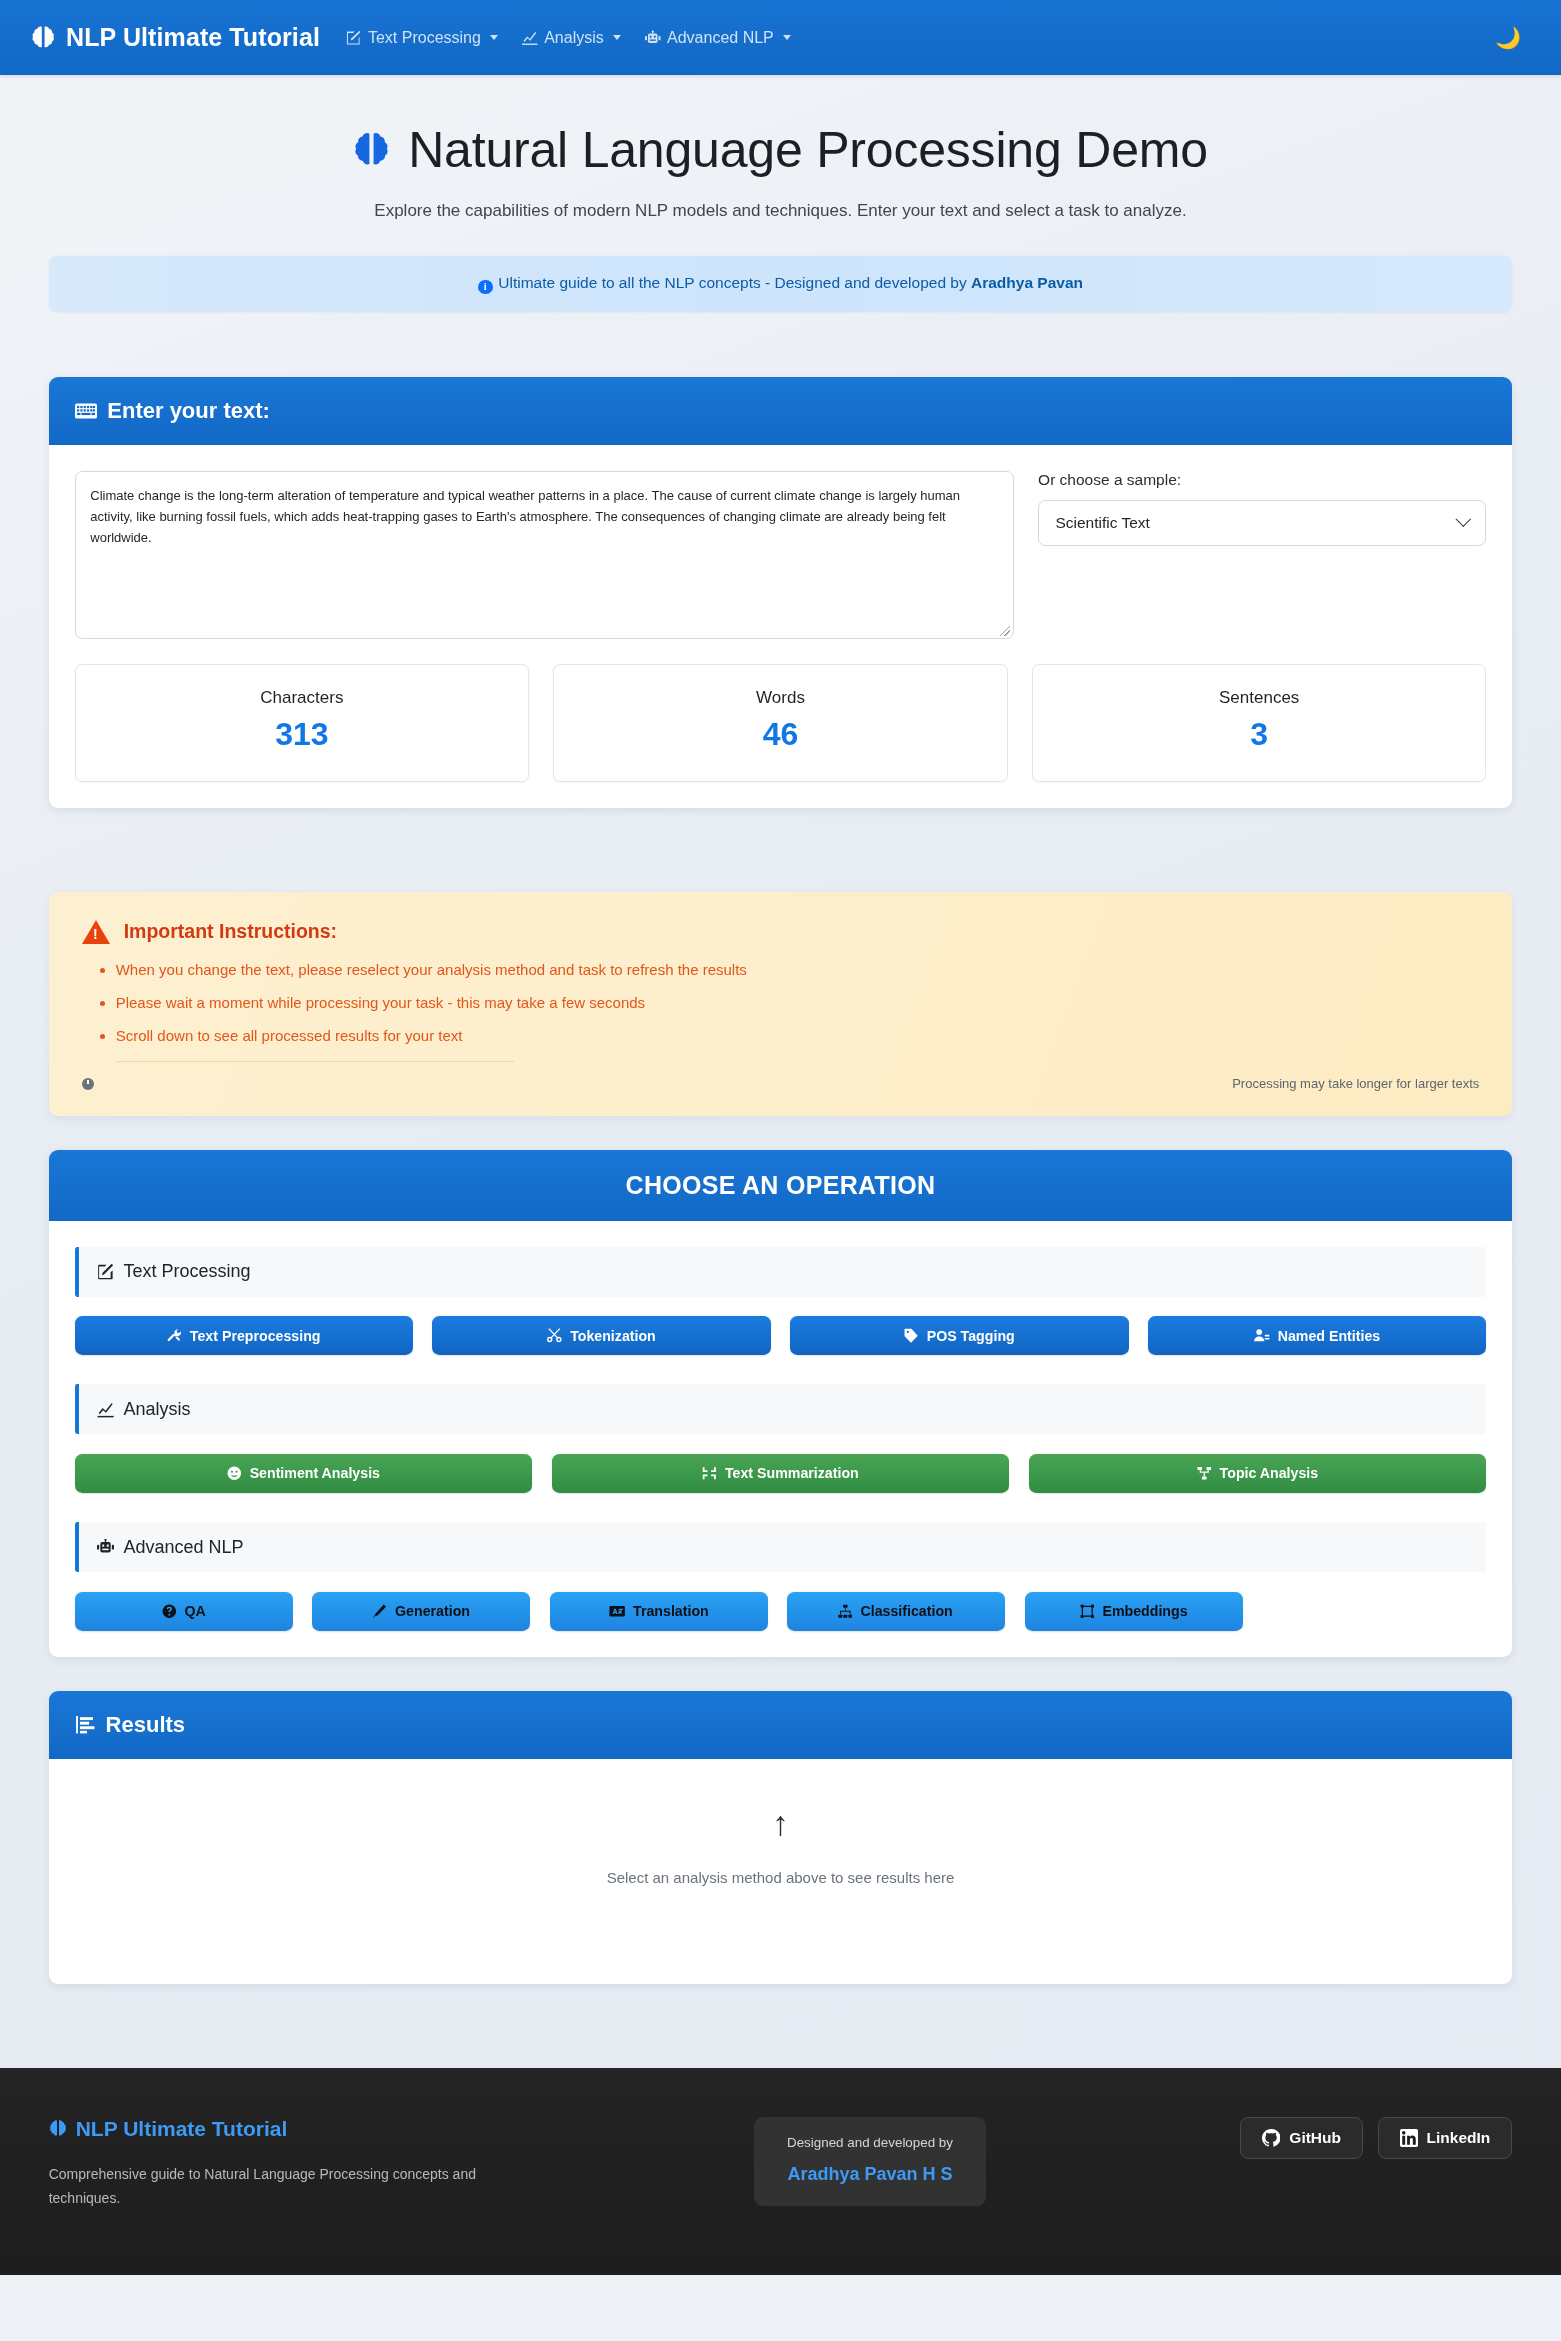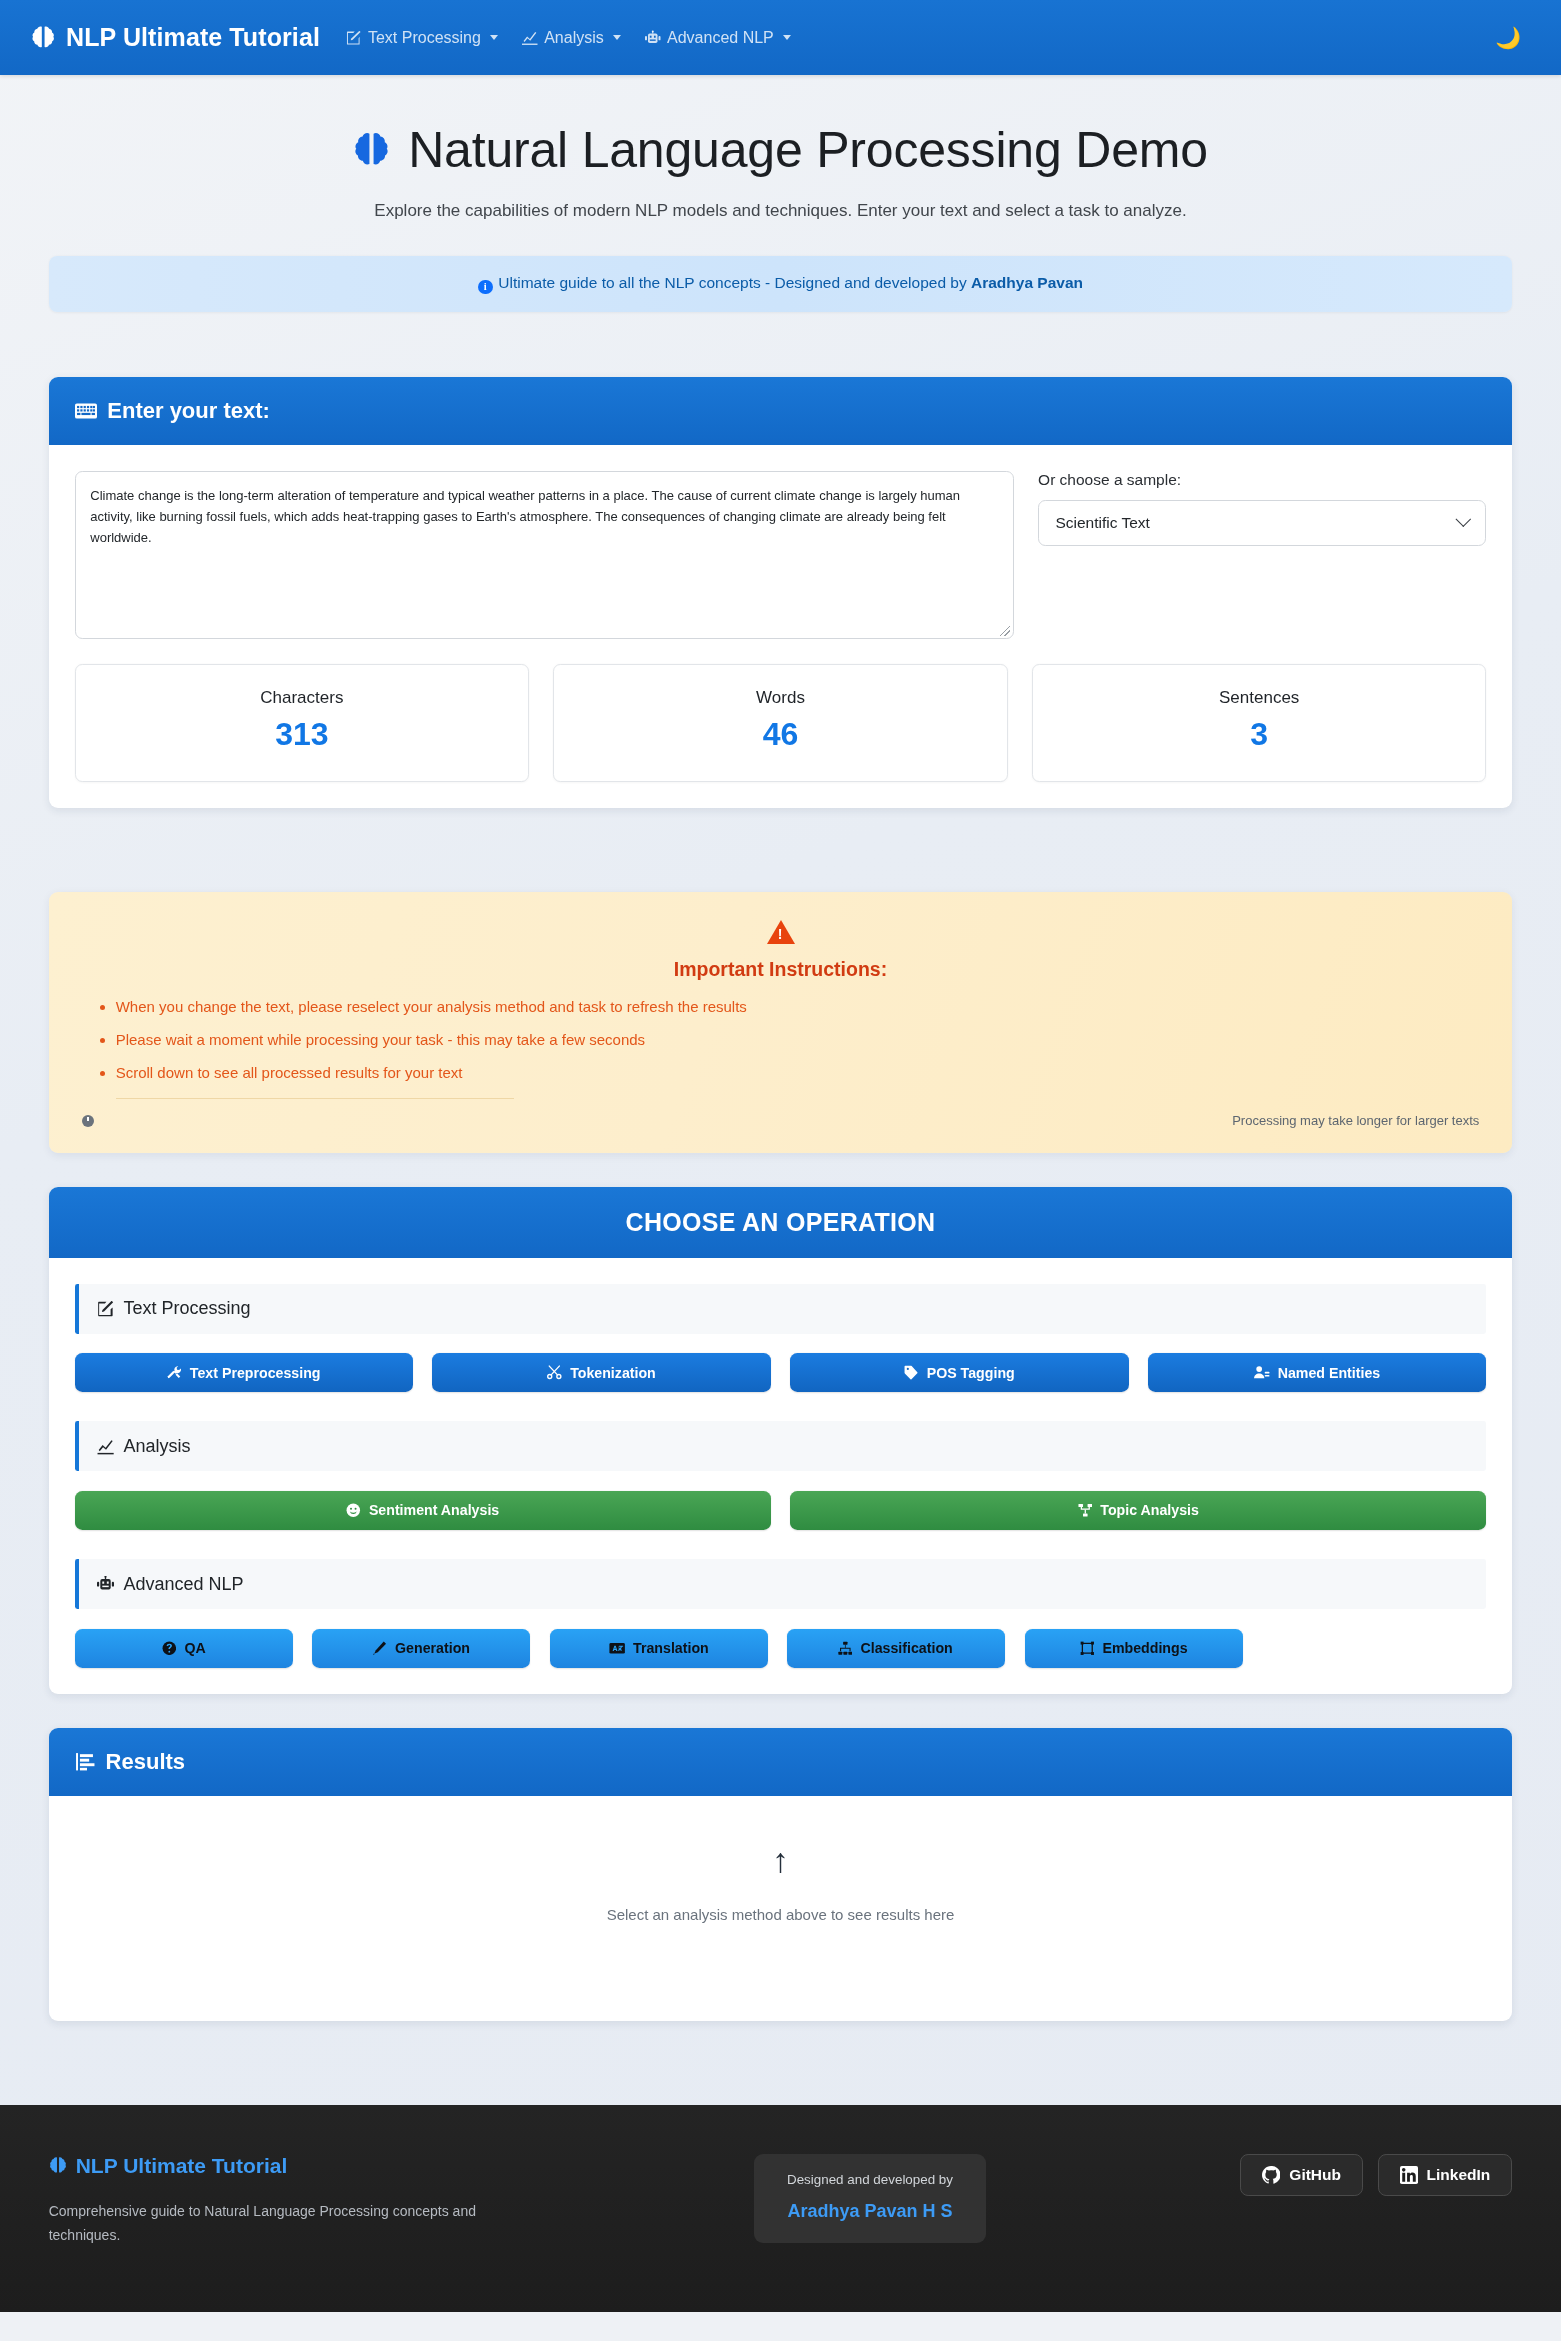--- a/index.html
+++ b/index.html
@@ -171,21 +171,21 @@
   .stat-label { font-size: 17px; color: #1f2328; }
   .stat-value { font-size: 32px; font-weight: bold; color: #1177e5; margin-top: 8.1px; }
 
   
   .instructions {
     background: linear-gradient(110deg, #fdf0d0 0%, #fdeecc 45%, #fdebc2 100%);
     border-radius: 9px;
     padding: 28px 33px 24.4px;
     box-shadow: 0 2.4px 8.1px rgba(20,40,80,.07);
   }
-  .instr-head { display: flex; align-items: center; gap: 14px; flex-direction: column; }
+  .instr-head { display: flex; align-items: center; gap: 14px; }
   .warn-tri {
     width: 0; height: 0;
     border-left: 14px solid transparent;
     border-right: 14px solid transparent;
     border-bottom: 24.4px solid #e8430d;
     position: relative;
   }
   .warn-tri::after {
     content: "!";
     position: absolute; left: -2.8px; top: 7.3px;
@@ -537,20 +537,28 @@
               <circle cx="5.5" cy="6.2" r="1.1" fill="#2f8c41"></circle>
               <circle cx="10.5" cy="6.2" r="1.1" fill="#2f8c41"></circle>
               <path d="M4.2 9.4a4 4 0 007.6 0 6.6 6.6 0 01-7.6 0z" fill="#2f8c41"></path>
             </svg>
           </span>
           <span>Sentiment Analysis</span>
         </button>
         <button class="op-btn btn-success">
           <span class="btn-ico">
             <svg width="14.6" height="14.6" viewBox="0 0 16 16" fill="#fff">
+              <path d="M0.8 1.5h2v3.2h3.2v2H0.8zM15.2 1.5h-2v3.2H10v2h5.2zM0.8 14.5h2v-3.2h3.2v-2H0.8zM15.2 14.5h-2v-3.2H10v-2h5.2z"></path>
+            </svg>
+          </span>
+          <span>Text Summarization</span>
+        </button>
+        <button class="op-btn btn-success">
+          <span class="btn-ico">
+            <svg width="14.6" height="14.6" viewBox="0 0 16 16" fill="#fff">
               <rect x="0.5" y="1" width="5" height="3.4" rx=".6"></rect>
               <rect x="10.5" y="1" width="5" height="3.4" rx=".6"></rect>
               <rect x="5.5" y="11.4" width="5" height="3.4" rx=".6"></rect>
               <path d="M3 4.4v3h10v-3h-1.4v1.6H4.4V4.4z"></path>
               <path d="M7.3 7.3h1.4v4.2H7.3z"></path>
             </svg>
           </span>
           <span>Topic Analysis</span>
         </button>
       </div>

